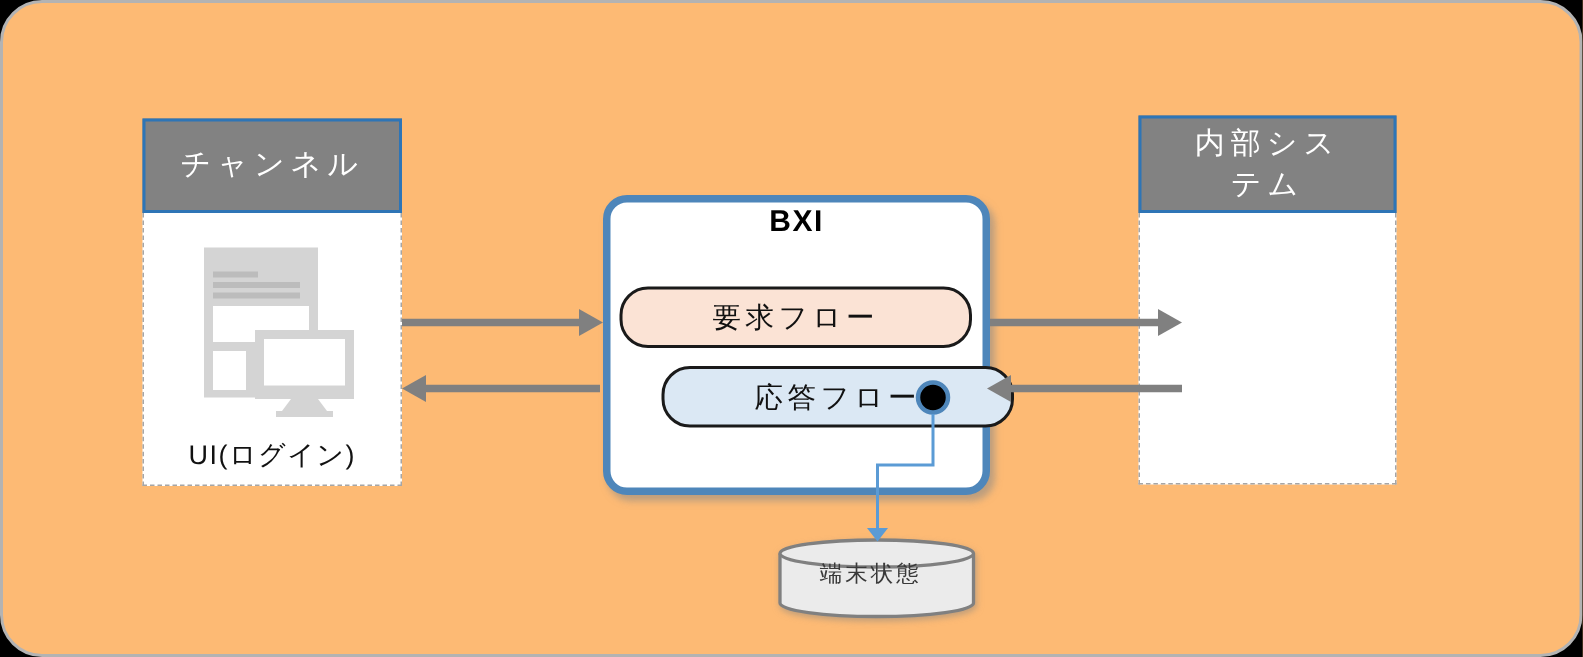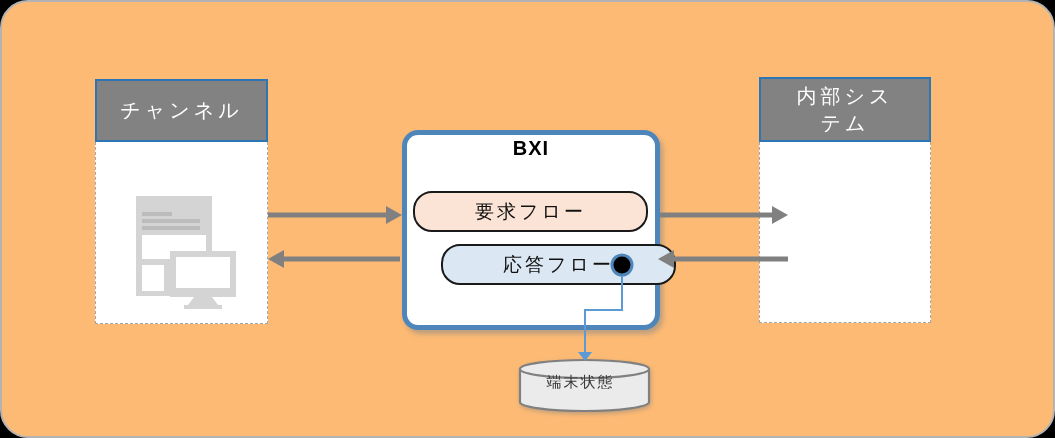--- a/index.html
+++ b/index.html
@@ -78,20 +78,21 @@
           <rect x="16" y="26" width="58" height="4" fill="#bcbcbc"></rect>
           <rect x="16" y="33" width="58" height="4" fill="#bcbcbc"></rect>
           <rect x="16" y="42" width="64" height="24" fill="#ffffff"></rect>
           <rect x="16" y="72" width="22" height="26" fill="#ffffff"></rect>
           <rect x="44" y="58" width="66" height="46" fill="#d4d4d4"></rect>
           <rect x="50" y="64" width="54" height="31" fill="#ffffff"></rect>
           <polygon points="68,104 86,104 92,112 62,112" fill="#d4d4d4"></polygon>
           <rect x="58" y="112" width="38" height="4" fill="#d4d4d4"></rect>
         </svg>
       </span>
+      <span class="channel-label">UI(ログイン)</span>
     </div>
   </div>
 
   <div class="bxi"></div>
   <div class="bxi-title" style="left:400px;top:135px;width:258px;position:absolute;">BXI</div>
   <div class="flow flow-request">
     <span>要求フロー</span>
   </div>
   <div class="flow flow-response">
     <span>応答フロー</span>

